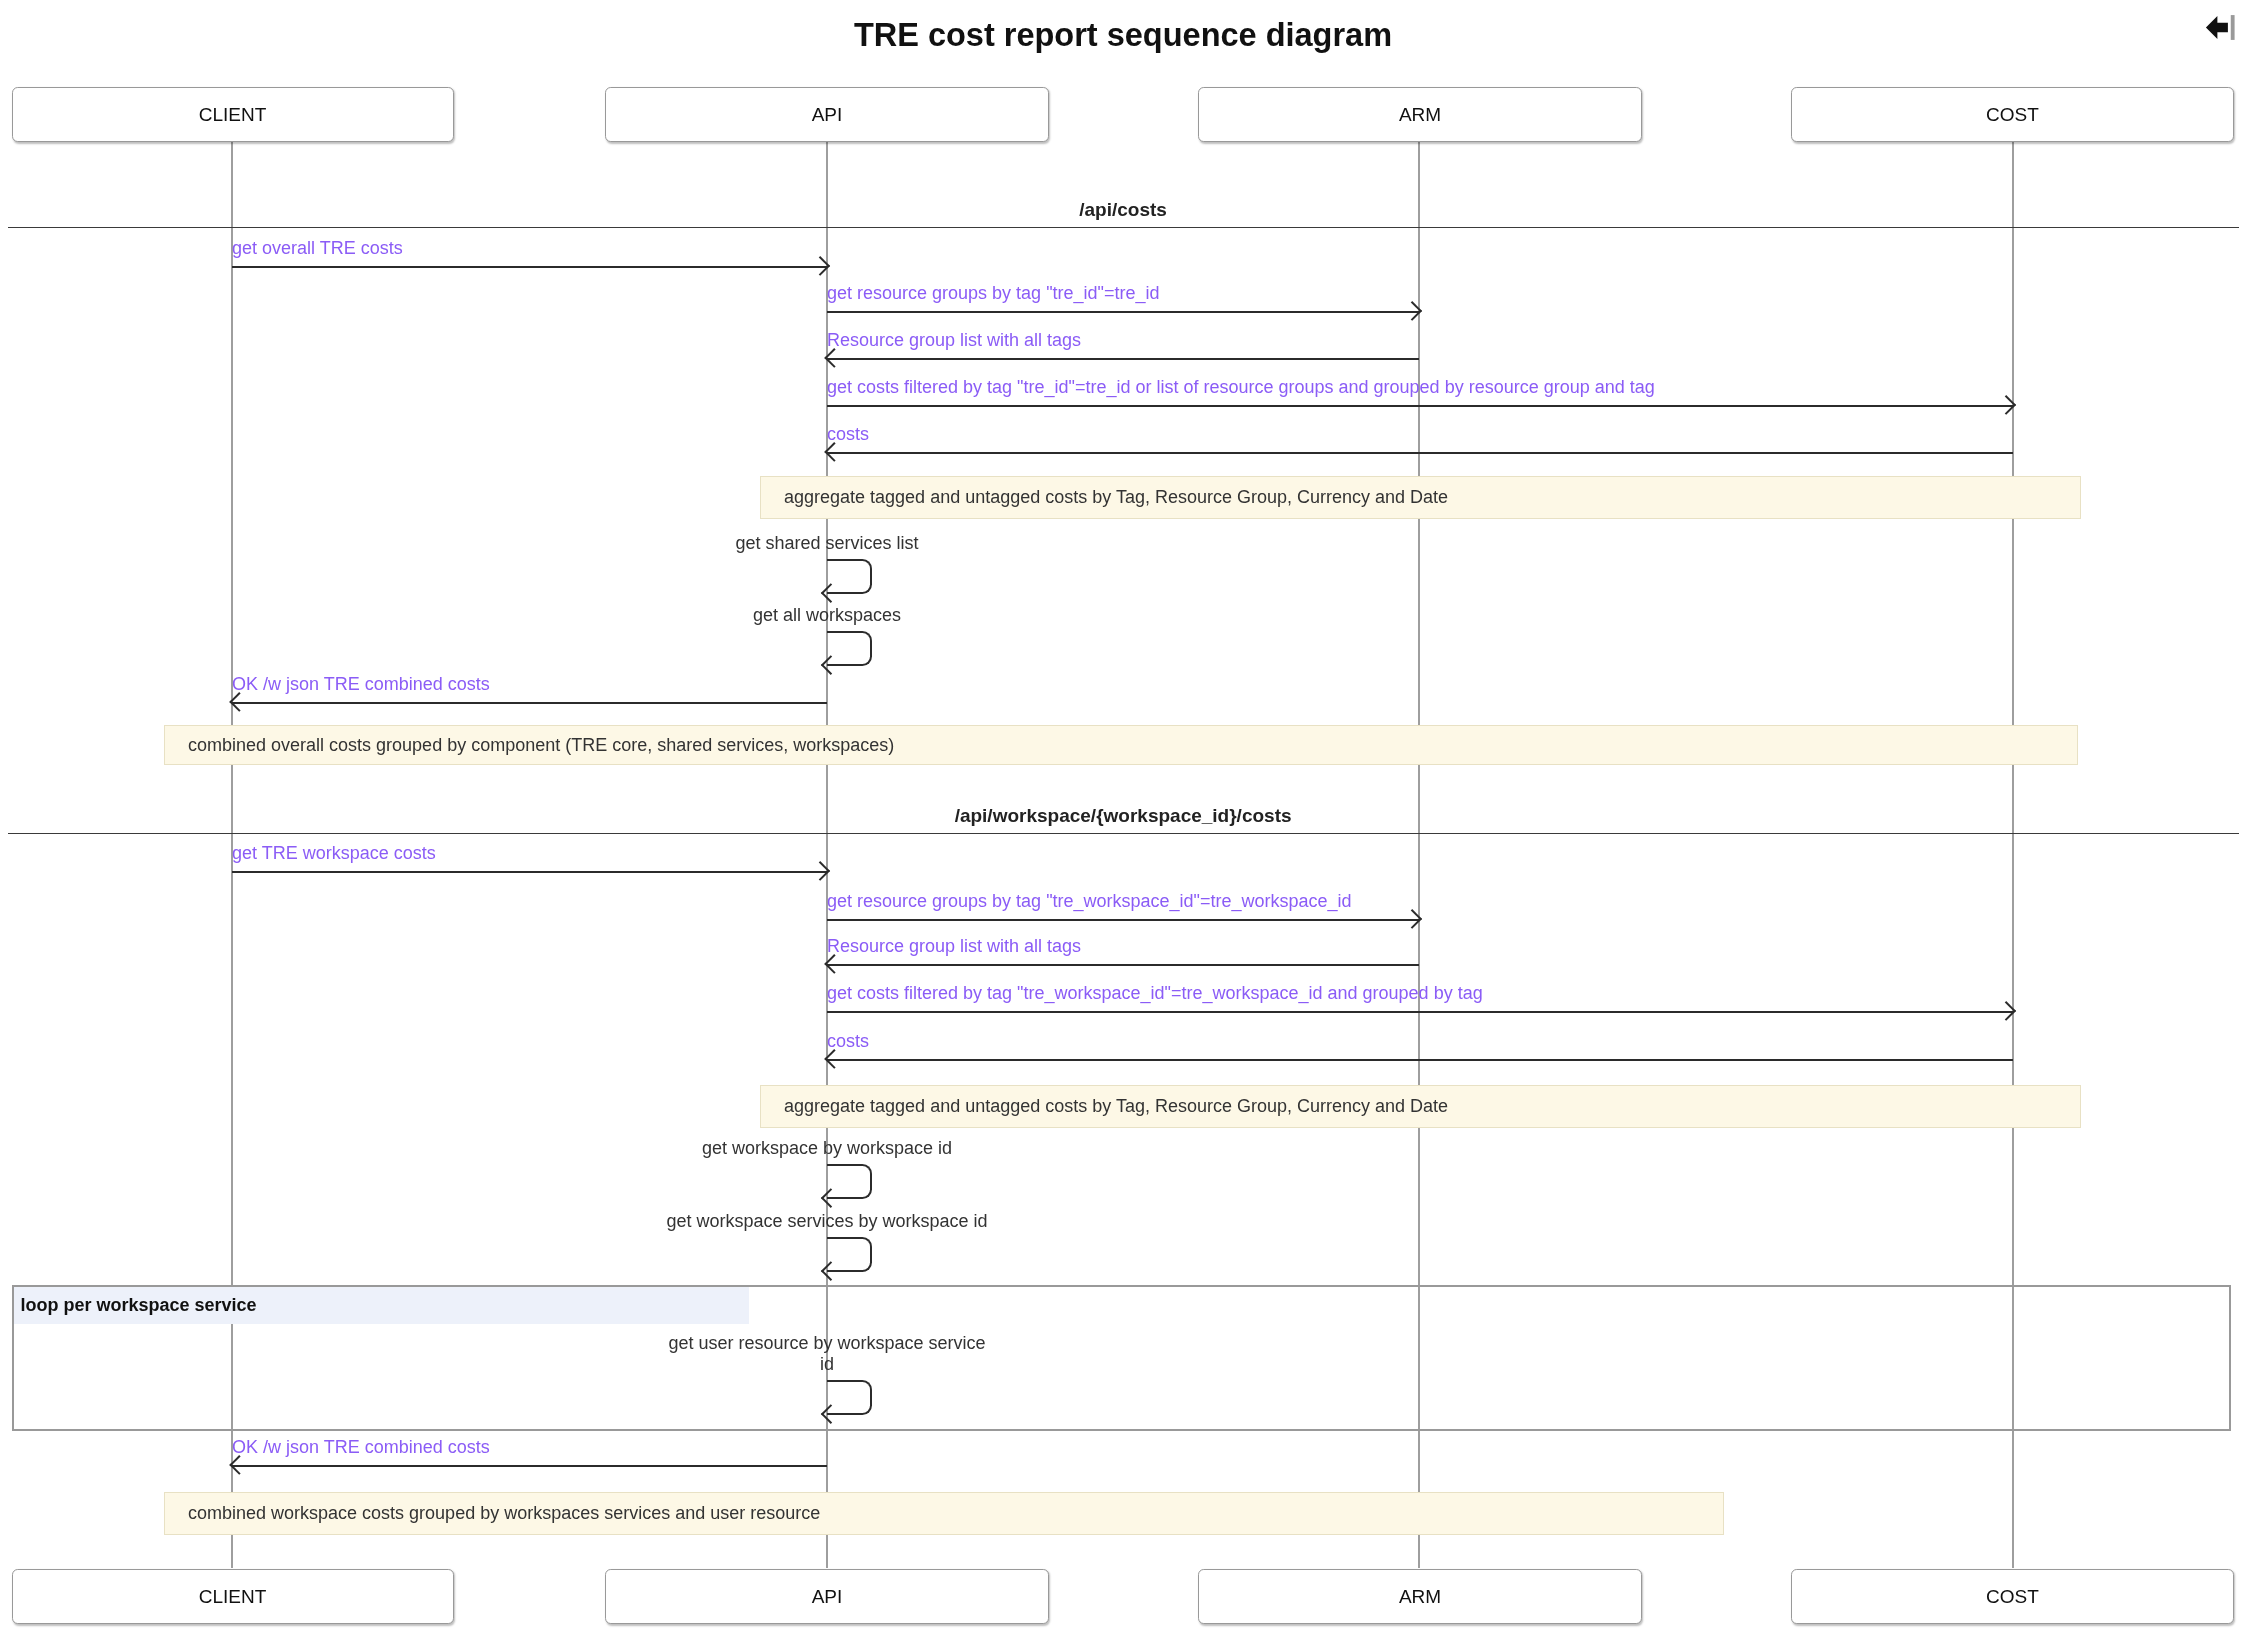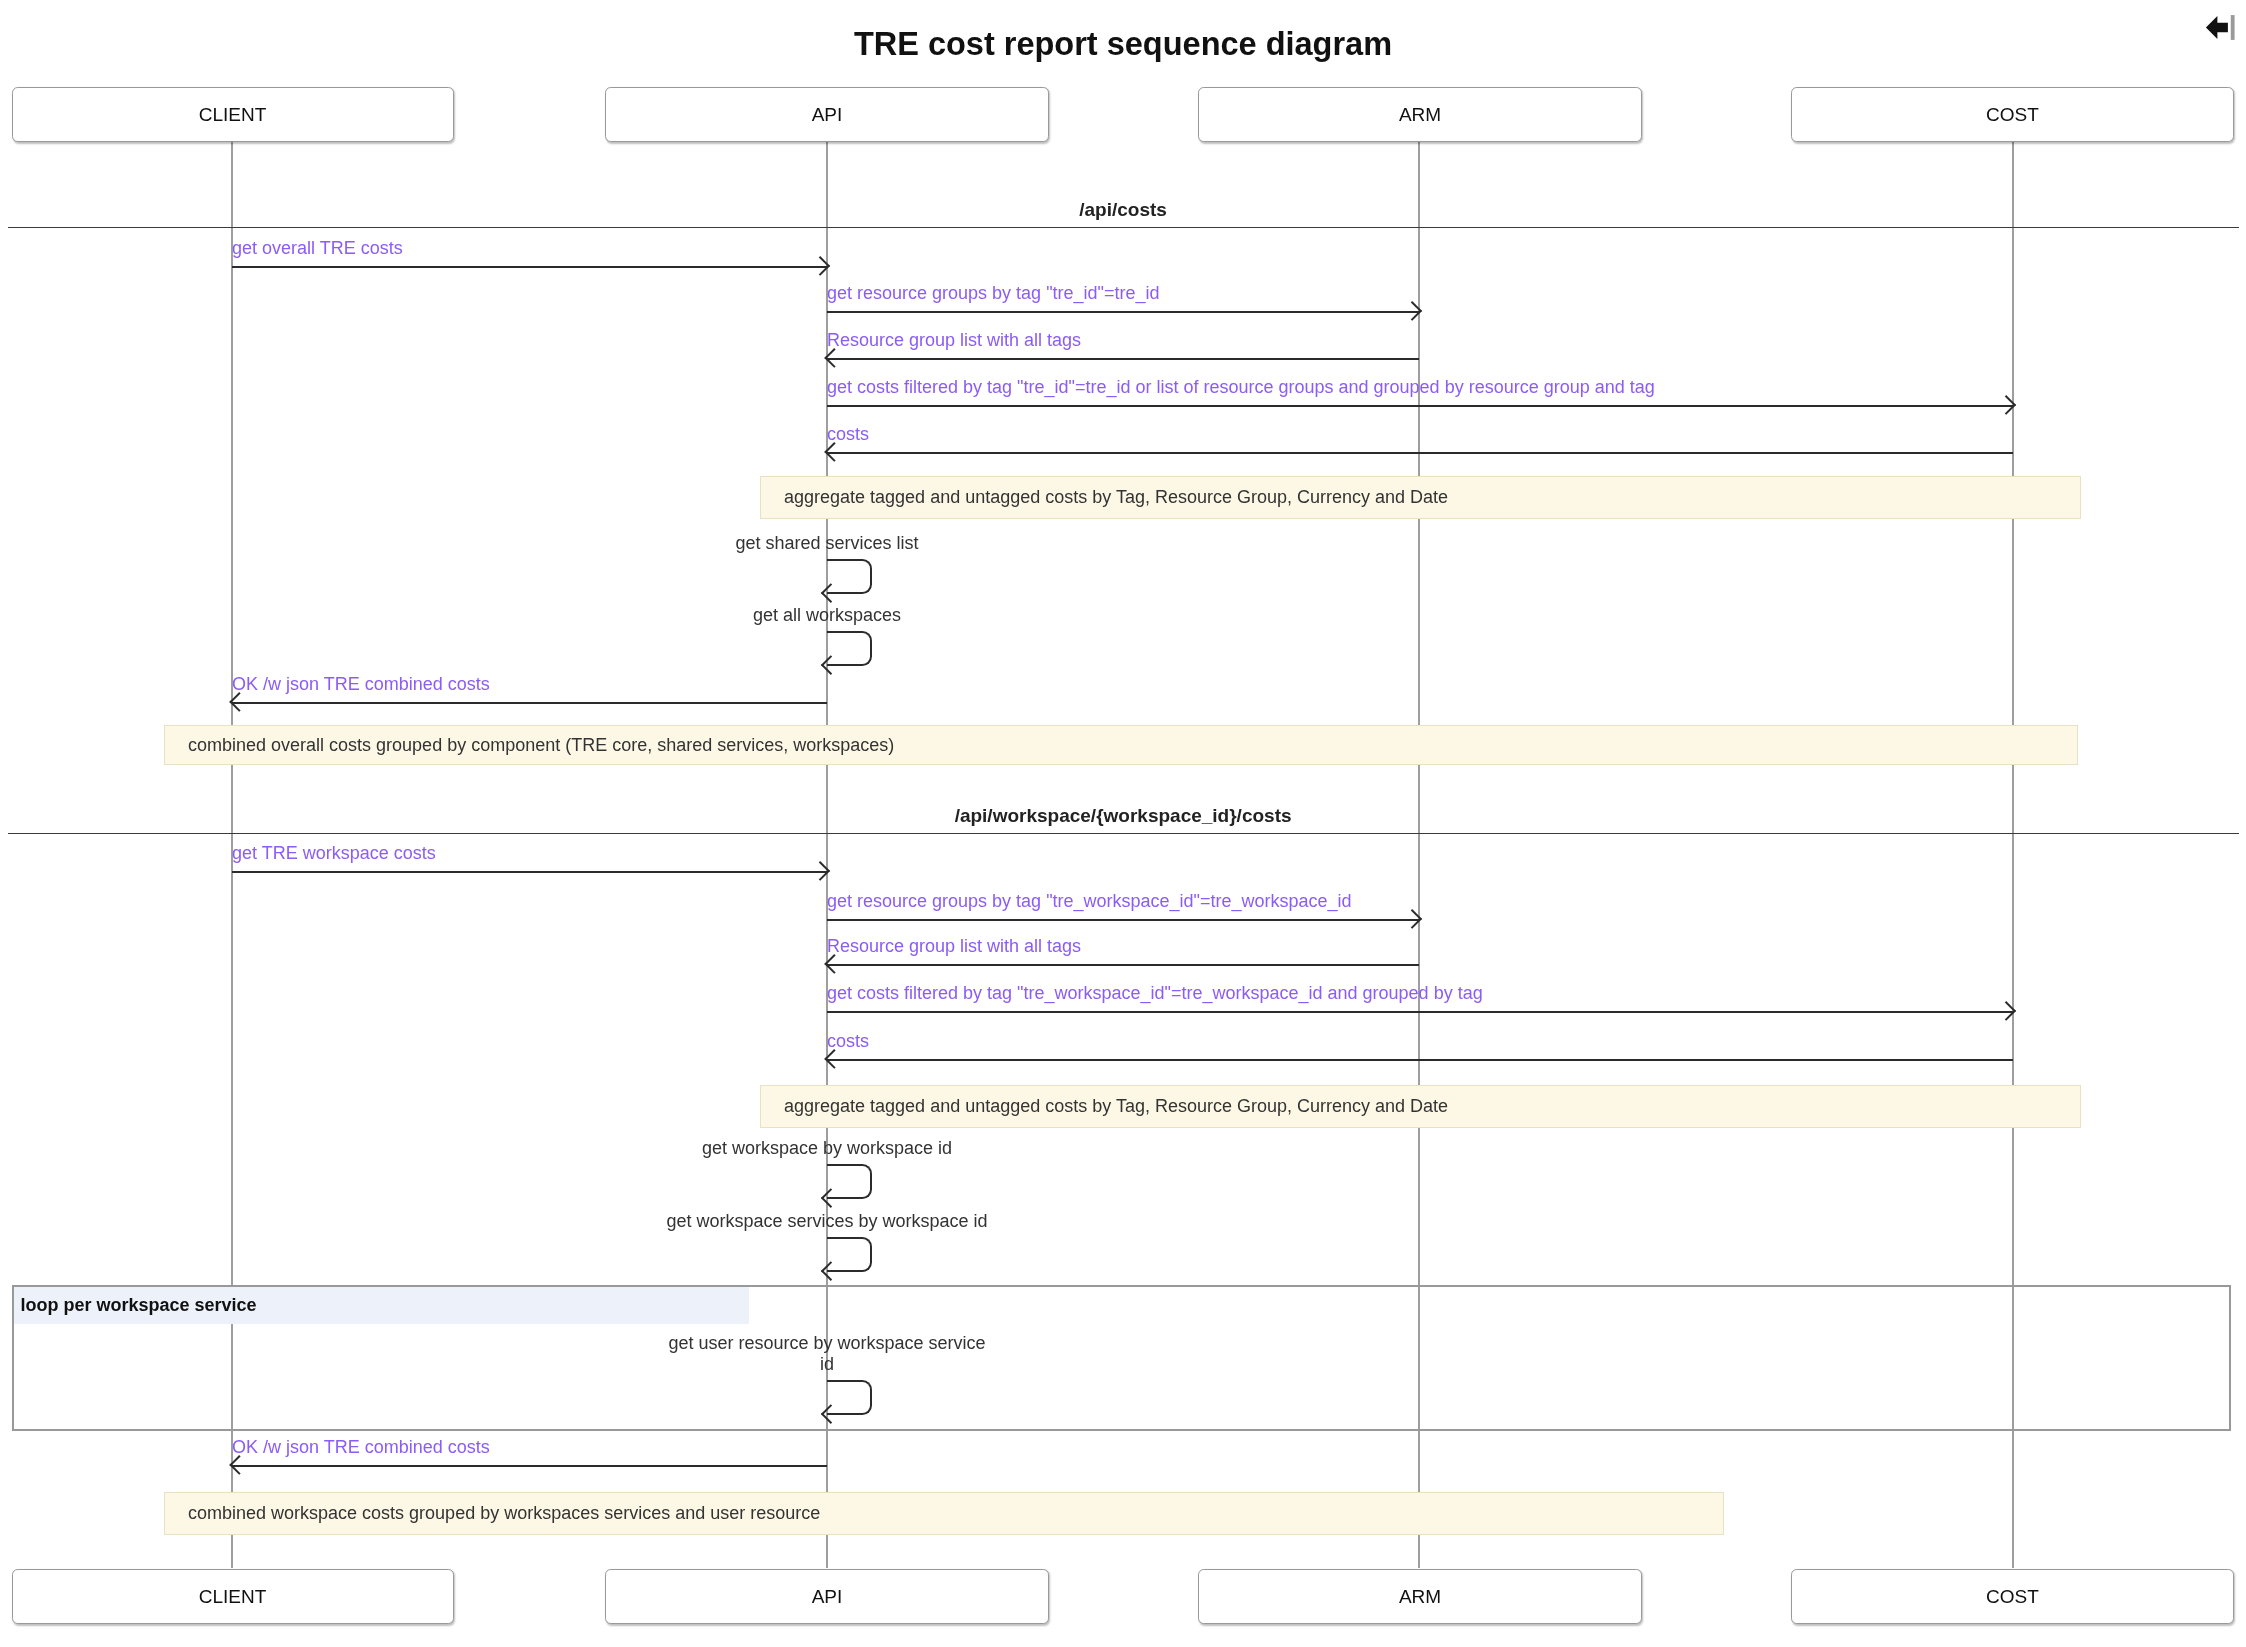--- a/index.html
+++ b/index.html
@@ -1,21 +1,21 @@
 <!DOCTYPE html>
 <html style="--note-bg: #fdf8e6; --note-border: #e8e1c4; --loop-header-bg: #edf1fa; --message: #2b2b2b; --lifeline: #9e9e9e;"><head>
 <meta charset="utf-8">
 <style>
   html,body{margin:0;padding:0;background:#ffffff;}
   #stage{
     position:relative;width:2246px;height:1648px;background:#fff;overflow:hidden;
     font-family:"Liberation Sans", sans-serif;color:#2f2f2f;
   }
   .title{
-    position:absolute;top:26px;left:0;width:100%;text-align:center;
+    position:absolute;top:17px;left:0;width:100%;text-align:center;
     font-size:32.5px;font-weight:bold;color:#111;
   }
   .corner-icon{position:absolute;top:11.5px;right:9.6px;cursor:pointer;}
   
   .actor{
     position:absolute;height:55px;background:#fff;border:1.9px solid #999;
     border-radius:5.7px;box-sizing:border-box;display:flex;align-items:center;justify-content:center;
     font-size:19px;color:#111;box-shadow:1px 1.9px 1.9px rgba(0,0,0,0.25);
   }
   

